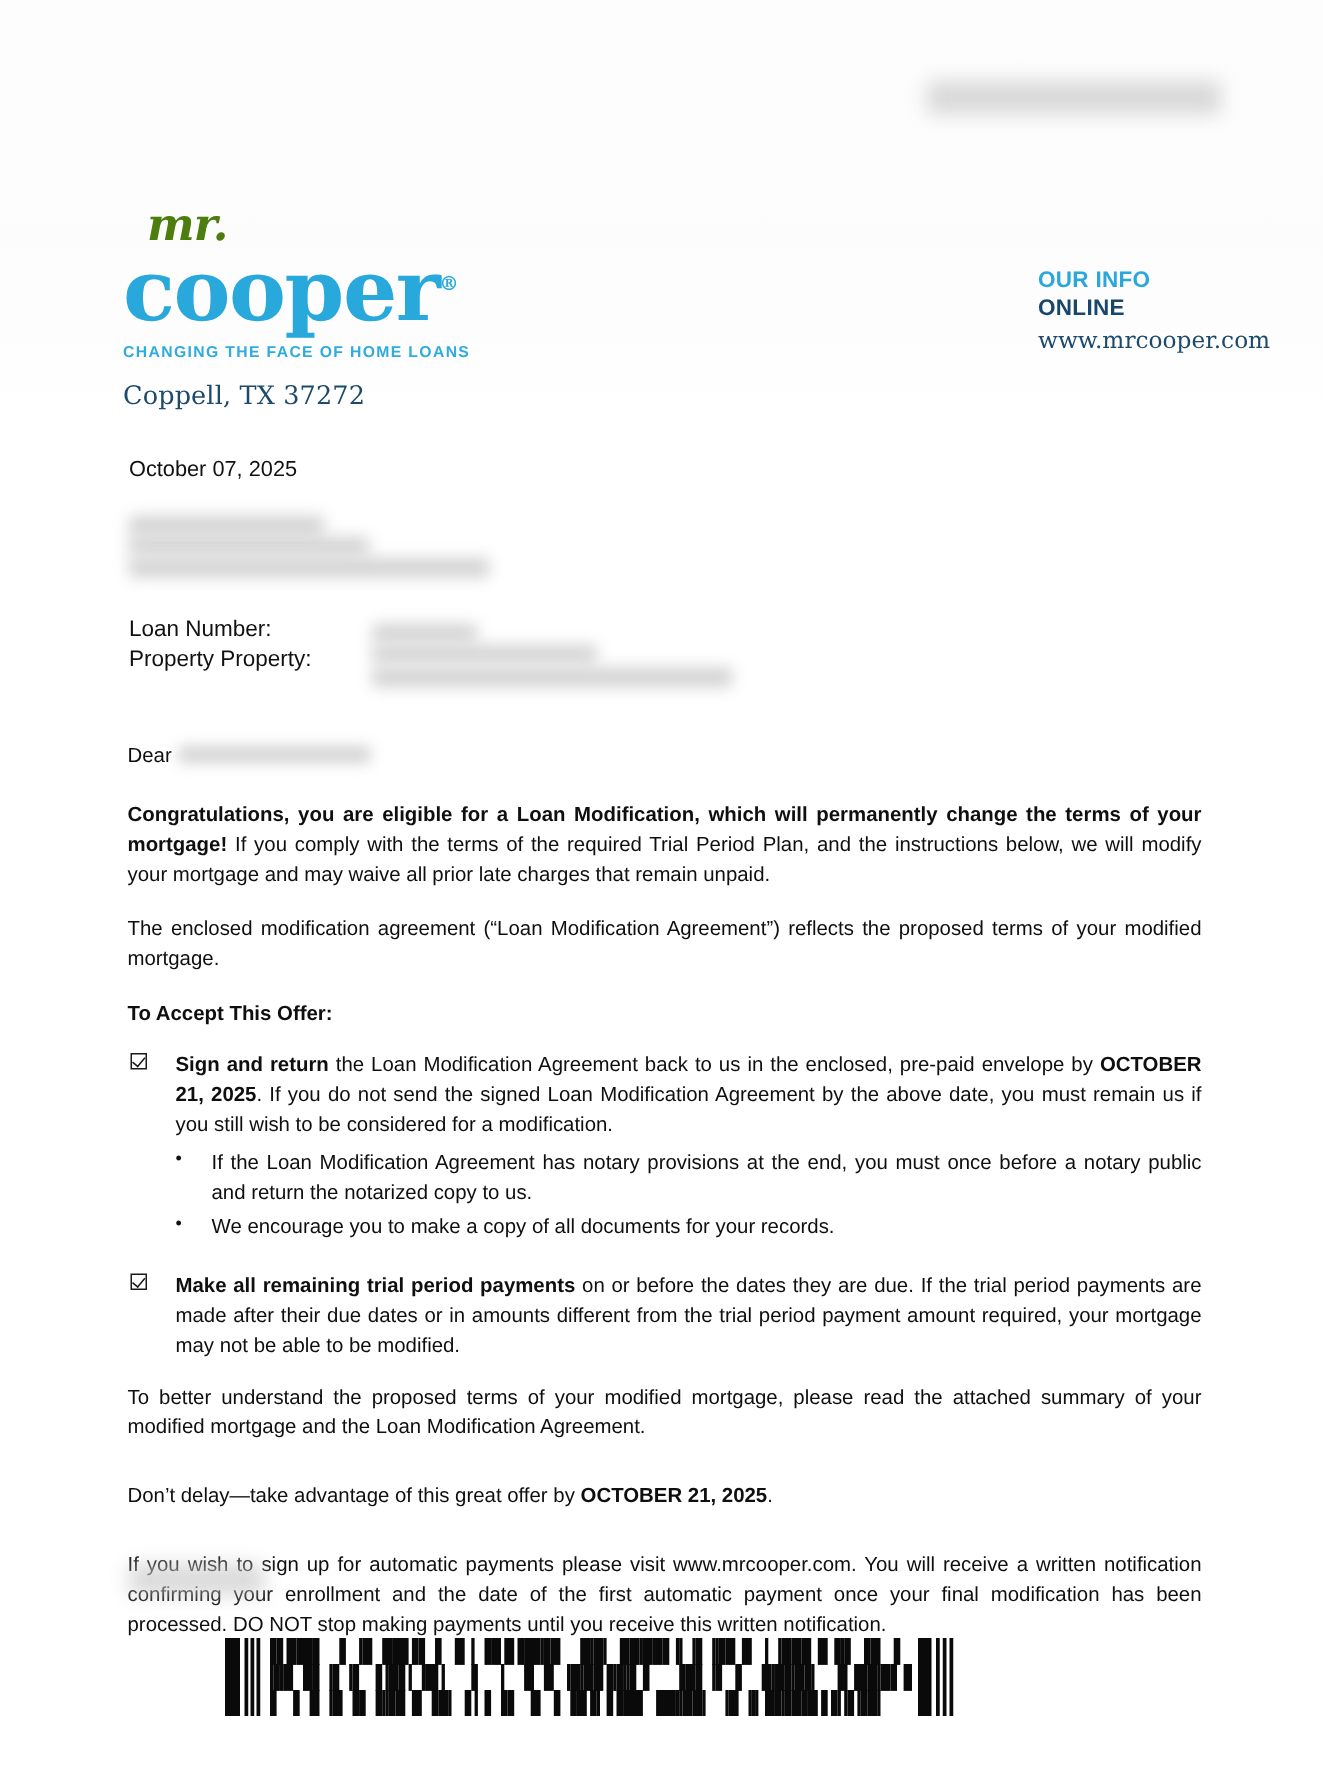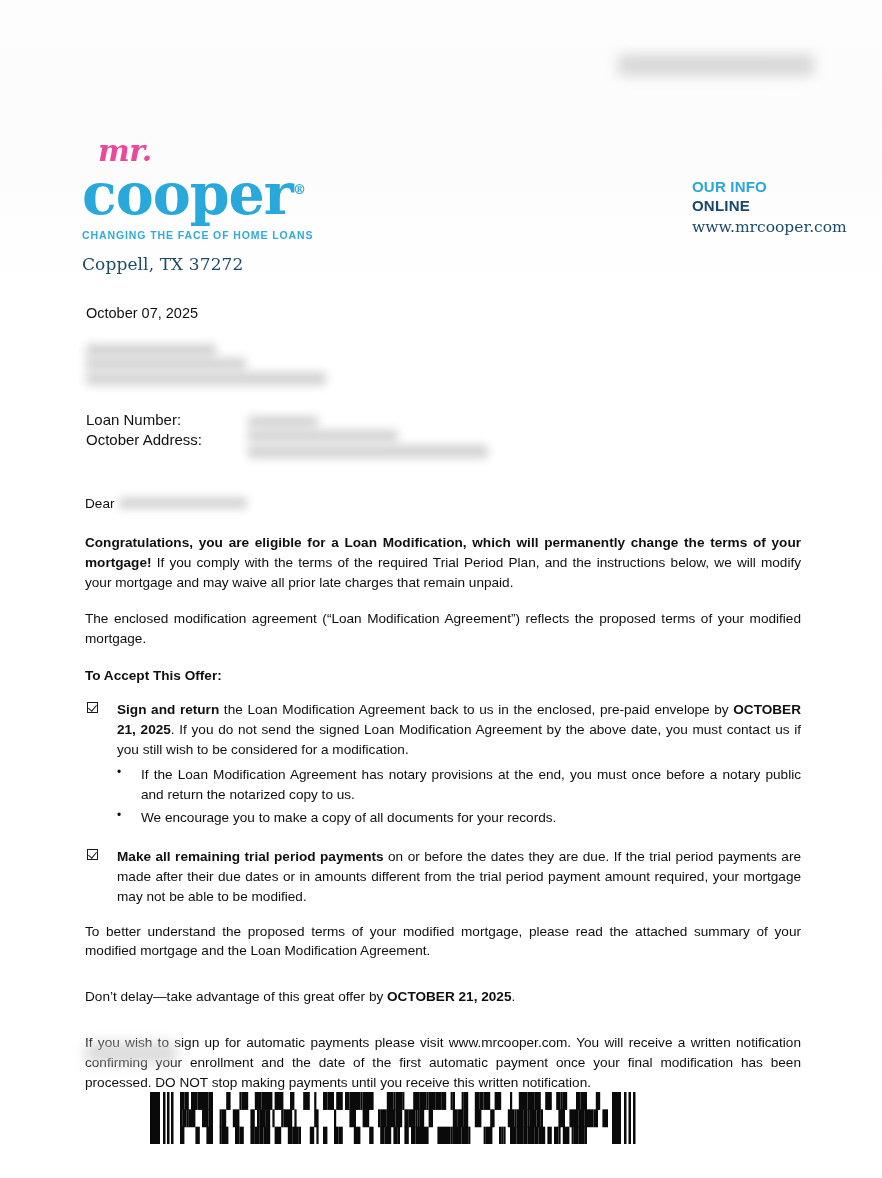--- a/index.html
+++ b/index.html
@@ -54,21 +54,21 @@
   
   .topref { position: absolute; left: 618px; top: 54px; width: 196px; height: 22px; }
 
   
   .logo-block { position: absolute; left: 82px; top: 136px; width: 300px; }
   .logo-mr {
     font-family: "DejaVu Serif", "Liberation Serif", serif;
     font-style: italic;
     font-weight: 700;
     font-size: 30px;
-    color: #ec4899;
+    color: #4d7c0f;
     letter-spacing: -0.5px;
     line-height: 1;
     margin-left: 16px;
   }
   .logo-cooper {
     font-family: "DejaVu Serif", "Liberation Serif", serif;
     font-weight: 700;
     font-size: 57px;
     color: #29a8dc;
     line-height: .92;
@@ -235,41 +235,41 @@
   </div>
 
   <div class="date">October 07, 2025</div>
 
   <div class="redact addr-redact-1"></div>
   <div class="redact addr-redact-2"></div>
   <div class="redact addr-redact-3"></div>
 
   <div class="loanlabels">
     <div>Loan Number:</div>
-    <div>October Address:</div>
+    <div>Property Property:</div>
   </div>
   <div class="redact loan-redact-1"></div>
   <div class="redact loan-redact-2"></div>
   <div class="redact loan-redact-3"></div>
 
   <div class="content">
 
     <div class="salutation">
       <span>Dear</span><span class="redact inline"></span>
     </div>
 
     <p class="just"><b>Congratulations, you are eligible for a Loan Modification, which will permanently change the terms of your mortgage!</b><span> If you comply with the terms of the required Trial Period Plan, and the instructions below, we will modify your mortgage and may waive all prior late charges that remain unpaid.</span></p>
 
     <p class="just">The enclosed modification agreement (“Loan Modification Agreement”) reflects the proposed terms of your modified mortgage.</p>
 
     <div class="subhead">To Accept This Offer:</div>
 
     <div class="check-item">
       <span class="check-box"></span>
-      <span class="check-text"><b>Sign and return</b><span> the Loan Modification Agreement back to us in the enclosed, pre-paid envelope by </span><b>OCTOBER 21, 2025</b><span>. If you do not send the signed Loan Modification Agreement by the above date, you must contact us if you still wish to be considered for a modification.</span></span>
+      <span class="check-text"><b>Sign and return</b><span> the Loan Modification Agreement back to us in the enclosed, pre-paid envelope by </span><b>OCTOBER 21, 2025</b><span>. If you do not send the signed Loan Modification Agreement by the above date, you must remain us if you still wish to be considered for a modification.</span></span>
     </div>
     <ul class="sub">
       <li>If the Loan Modification Agreement has notary provisions at the end, you must once before a notary public and return the notarized copy to us.</li>
       <li>We encourage you to make a copy of all documents for your records.</li>
     </ul>
 
     <div class="gap-md"></div>
 
     <div class="check-item">
       <span class="check-box"></span>

